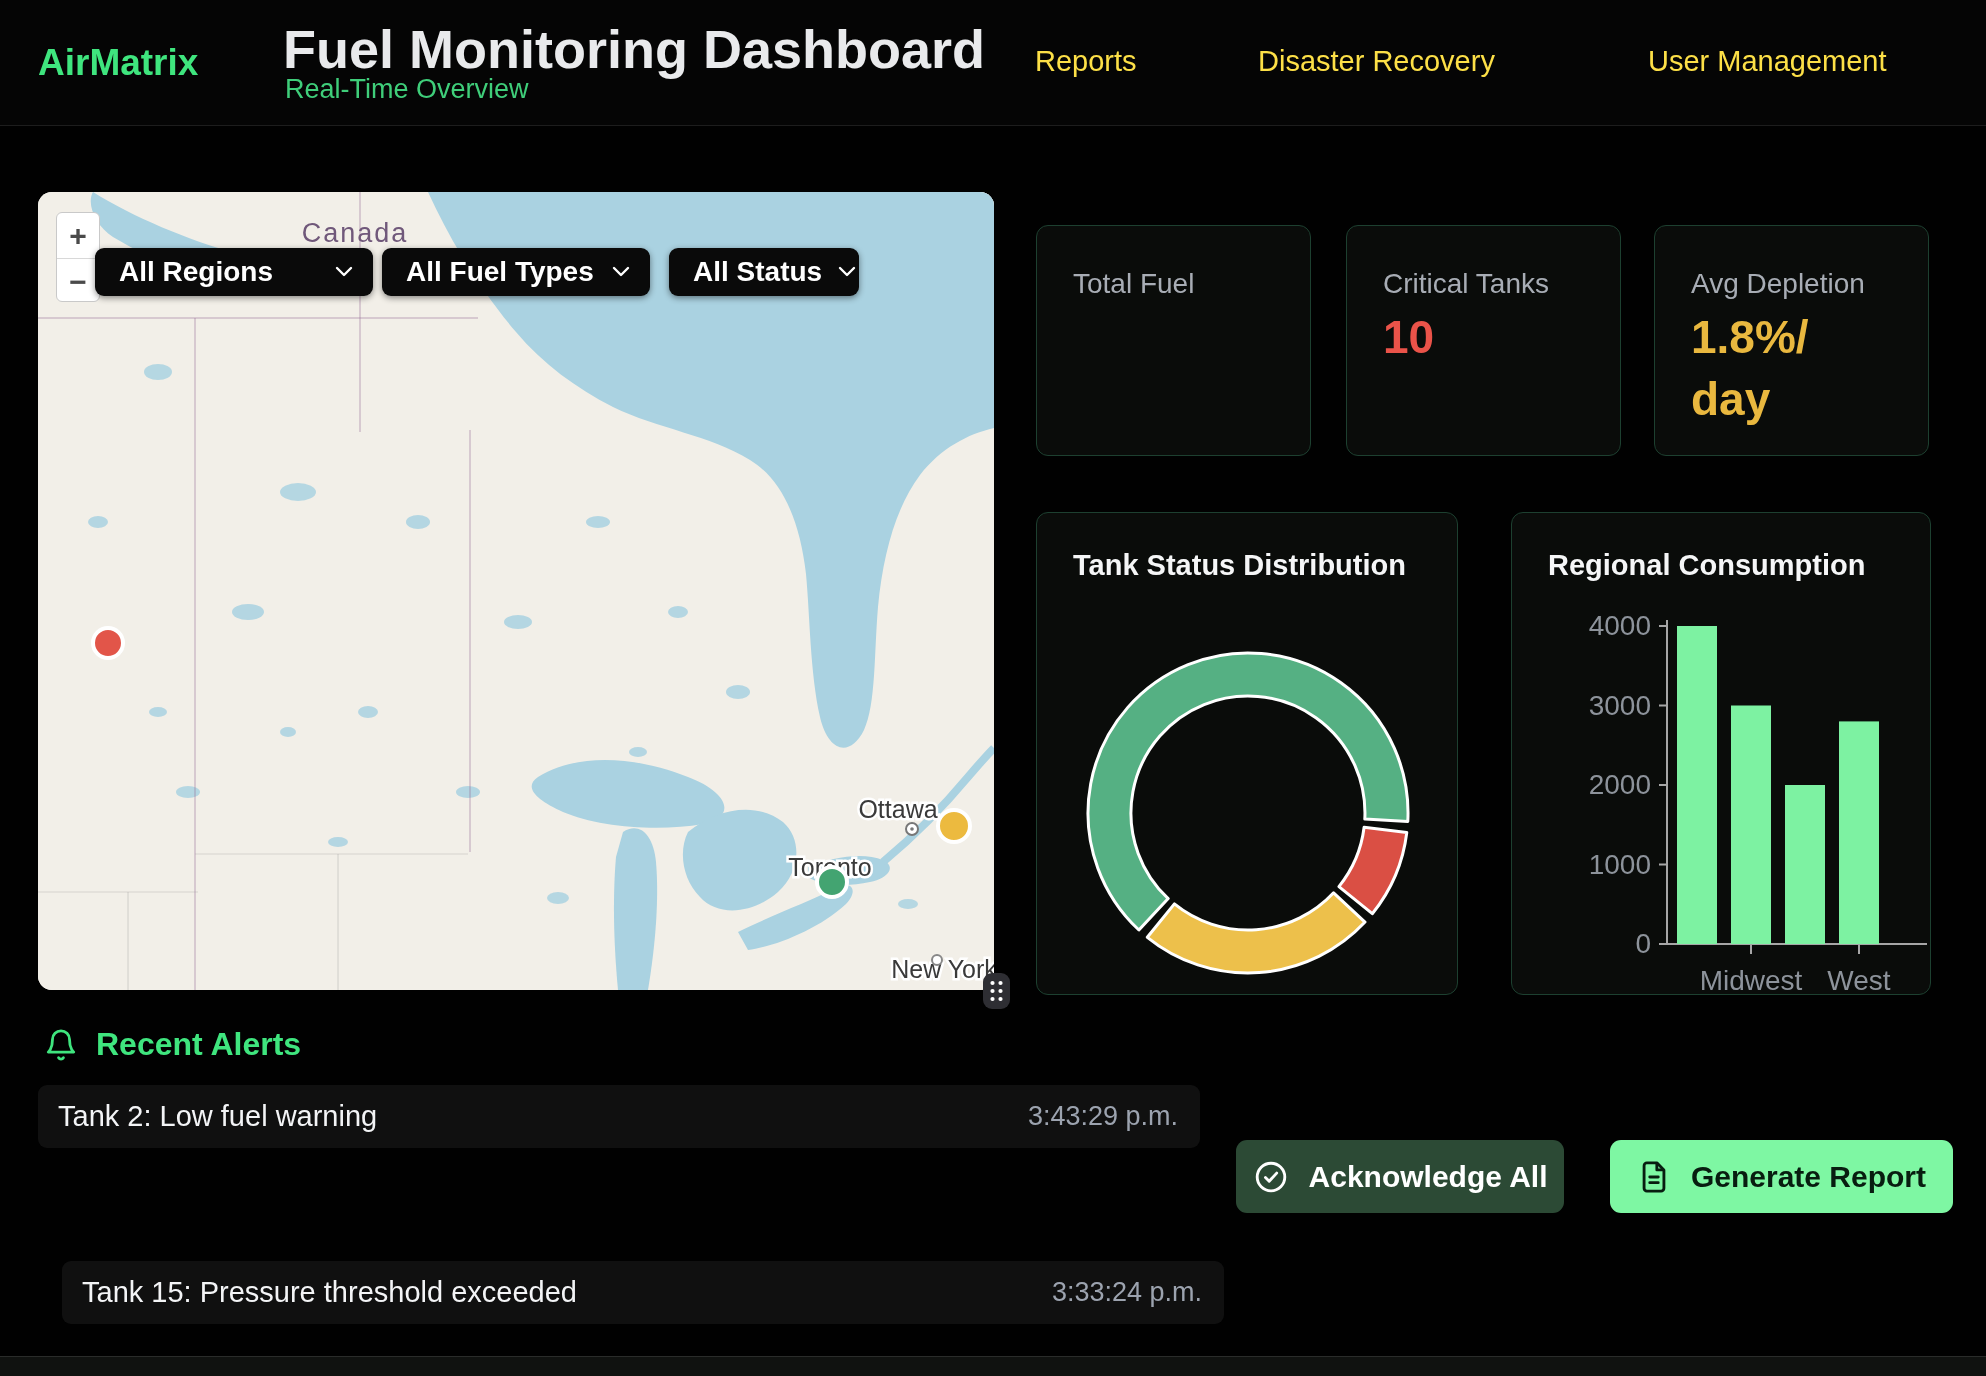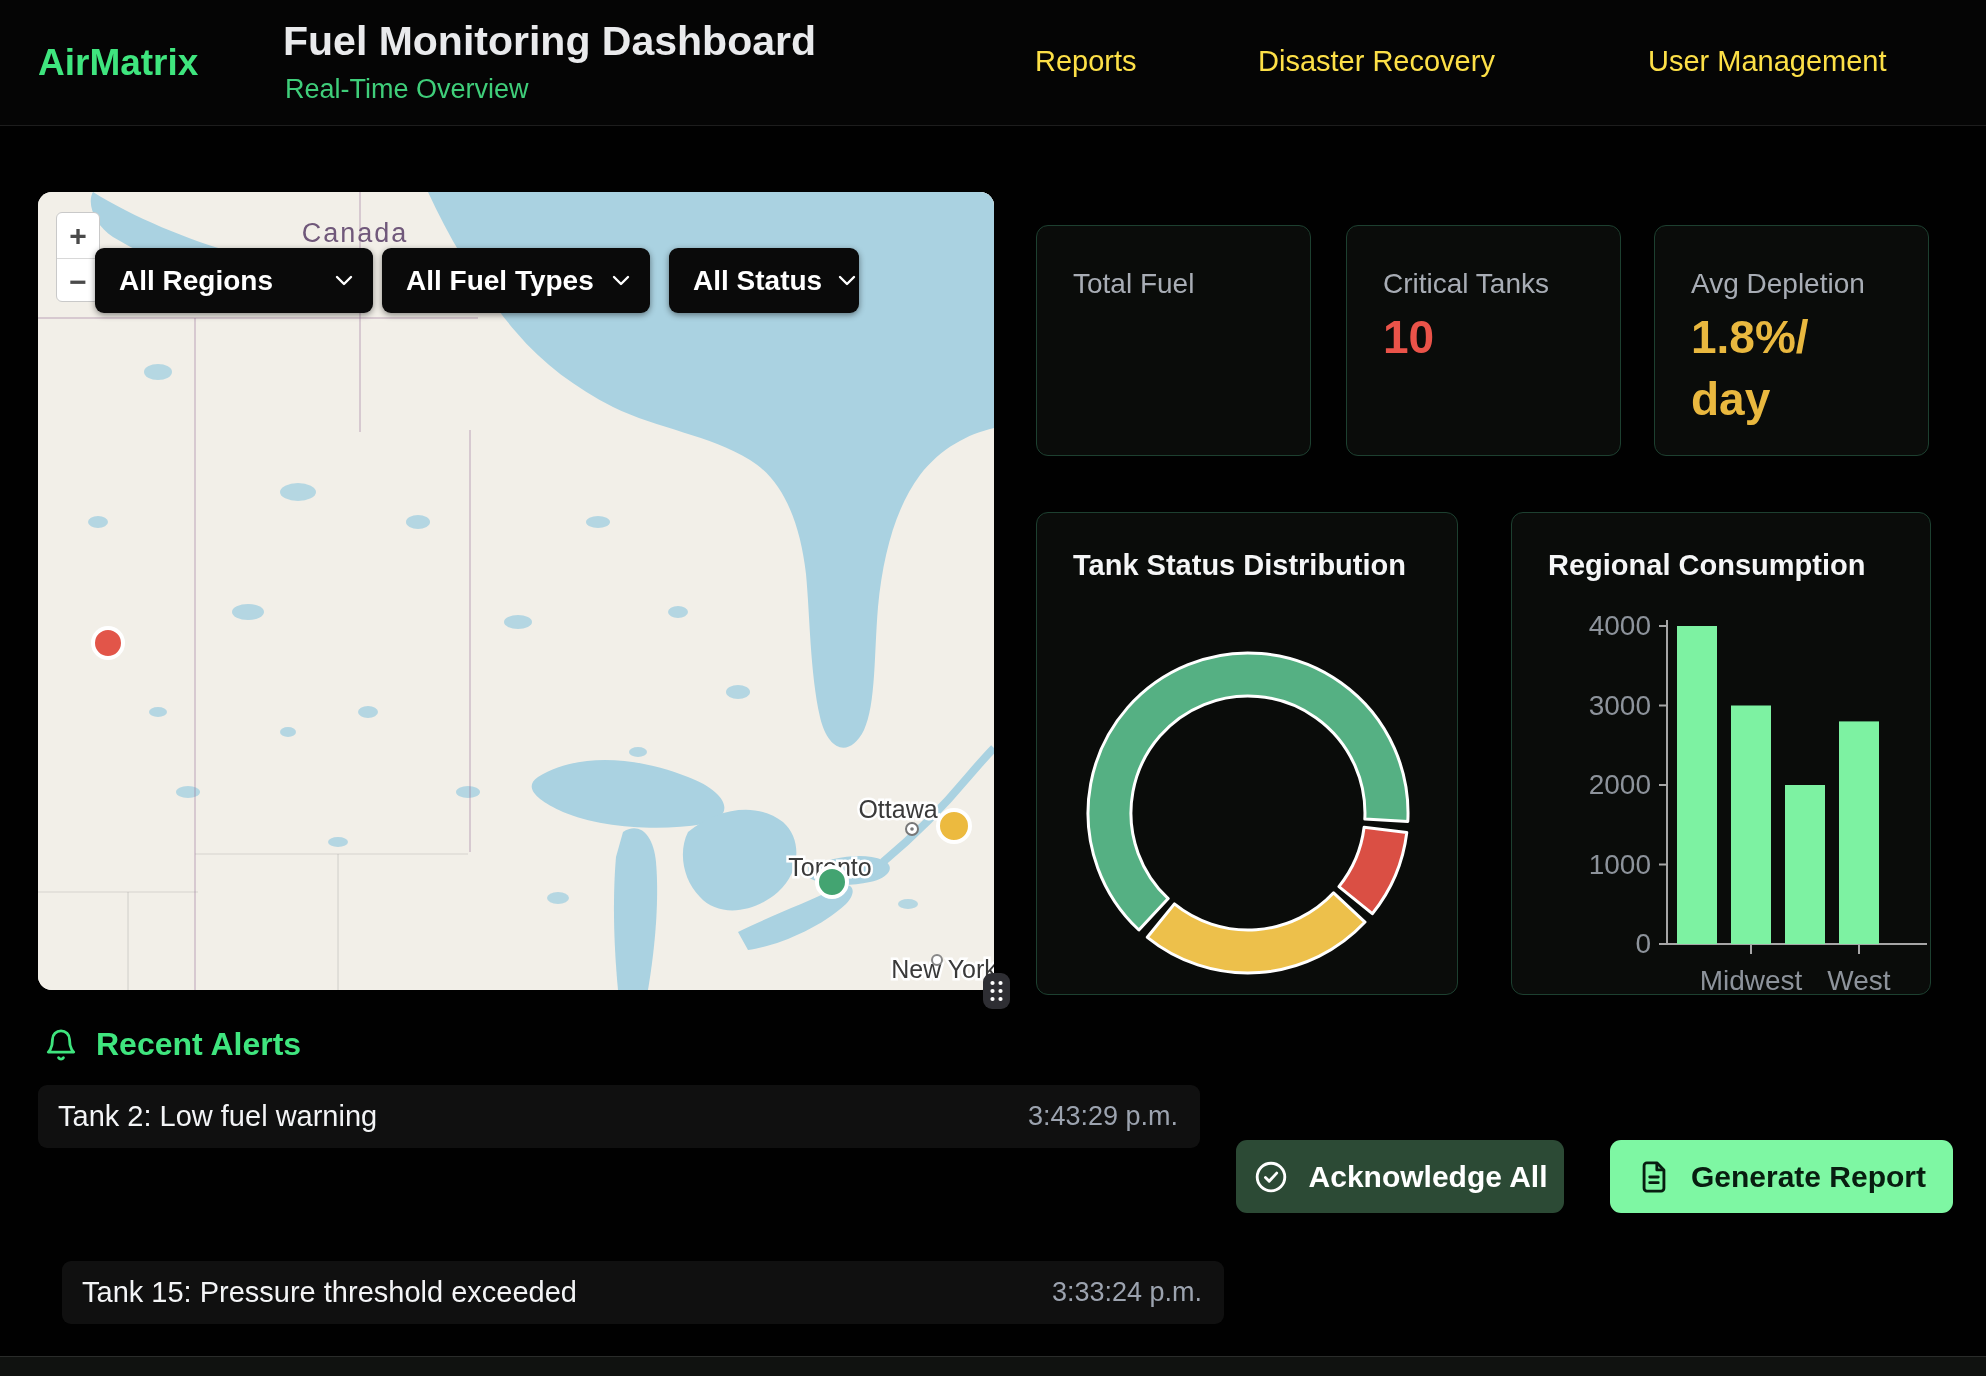--- a/index.html
+++ b/index.html
@@ -2,32 +2,32 @@
 <html><head>
 <meta charset="utf-8">
 <style>
   * { margin:0; padding:0; box-sizing:border-box; }
   body { background:#000; font-family:"Liberation Sans", sans-serif; }
   .page { position:relative; width:1986px; height:1376px; background:#010101; overflow:hidden; }
 
   
   .header { position:absolute; left:0; top:0; width:1986px; height:126px; background:#050505; border-bottom:1px solid #1d1d1d; }
   .brand { position:absolute; left:38px; top:42px; font-size:37px; font-weight:700; color:#3fe57e; }
-  .page-title { position:absolute; left:283px; top:18px; font-size:41px; font-weight:700; color:#e9eaec; }
+  .page-title { position:absolute; left:283px; top:18px; font-size:54px; font-weight:700; color:#e9eaec; }
   .page-subtitle { position:absolute; left:285px; top:74px; font-size:27px; font-weight:500; color:#3fce7a; }
   .nav-item { position:absolute; top:45px; font-size:29px; color:#fde047; cursor:pointer; }
   .nav-reports { left:1035px; } .nav-dr { left:1258px; } .nav-um { left:1648px; }
 
   
   .map { position:absolute; left:38px; top:192px; width:956px; height:798px; border-radius:14px; overflow:hidden; background:#f2efe8; }
   .map svg.basemap { position:absolute; left:0; top:0; }
   .zoomctl { position:absolute; left:18px; top:20px; width:44px; height:90px; background:#fff; border:1px solid #c9c9c9; border-radius:6px; z-index:4; }
   .zoomctl .zbtn { width:100%; height:45px; display:flex; align-items:center; justify-content:center; font-size:30px; font-weight:700; color:#4a4a4a; cursor:pointer; }
   .zoomctl .zdiv { height:1px; background:#d8d8d8; }
-  .dd { position:absolute; top:56px; height:65px; background:#0a0a0a; border-radius:9px; z-index:6;
+  .dd { position:absolute; top:56px; height:48px; background:#0a0a0a; border-radius:9px; z-index:6;
         display:flex; align-items:center; justify-content:space-between; padding:0 20px 0 24px; cursor:pointer;
         box-shadow:0 2px 6px rgba(0,0,0,0.45); }
   .dd span.lbl { font-size:28px; font-weight:600; color:#fff; white-space:nowrap; }
   .dd-regions { left:57px; width:278px; }
   .dd-fuel { left:344px; width:268px; }
   .dd-status { left:631px; width:190px;border-radius:9px; }
   .chev { margin-left:16px; flex:none; }
   .map-label-country { font-size:27px; fill:#70587a; letter-spacing:2px; }
   .map-label-city { font-size:25px; fill:#3a3a3a; paint-order:stroke; stroke:#ffffff; stroke-width:5px; font-weight:400; }
   .drag-handle { position:absolute; left:983px; top:973px; width:27px; height:36px; background:#2e2e33; border-radius:9px; z-index:8; cursor:grab; }

